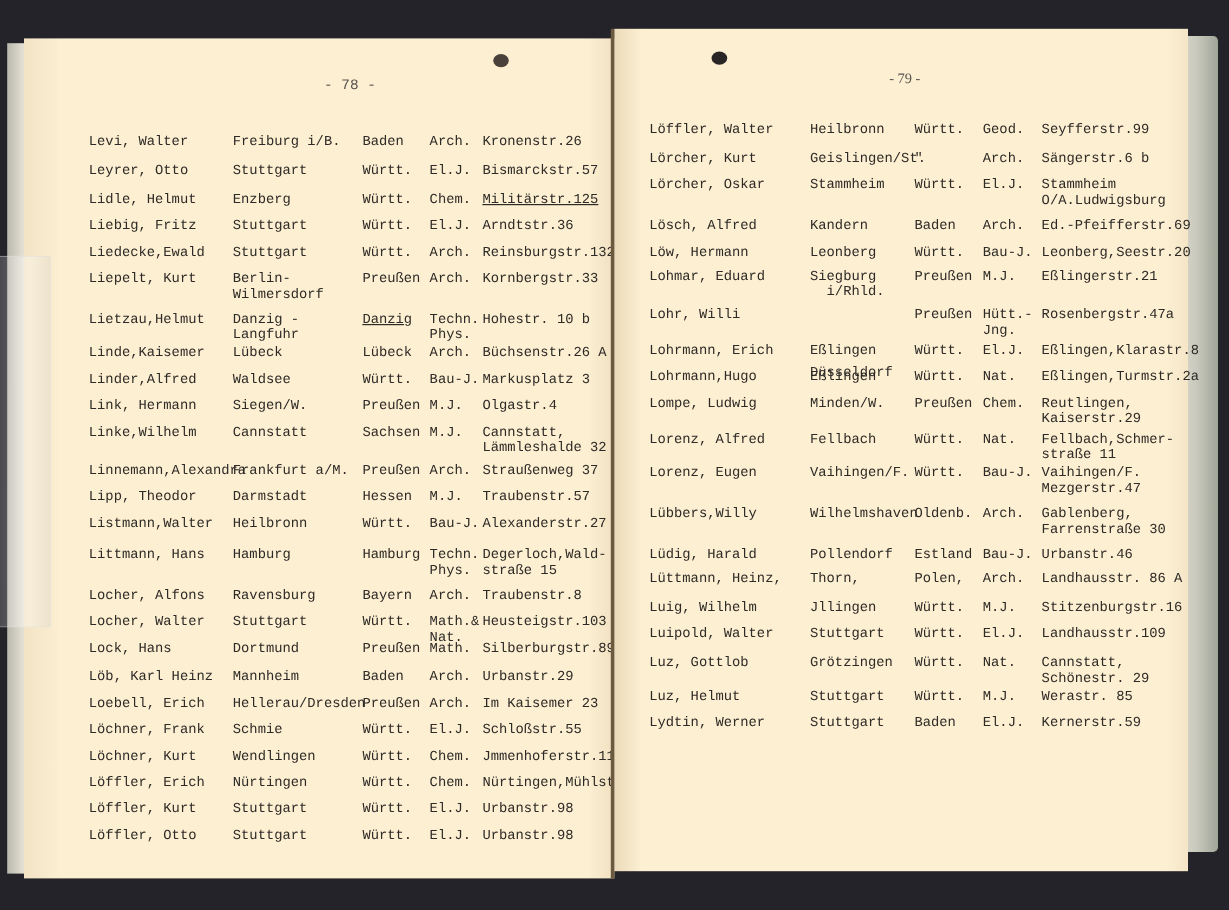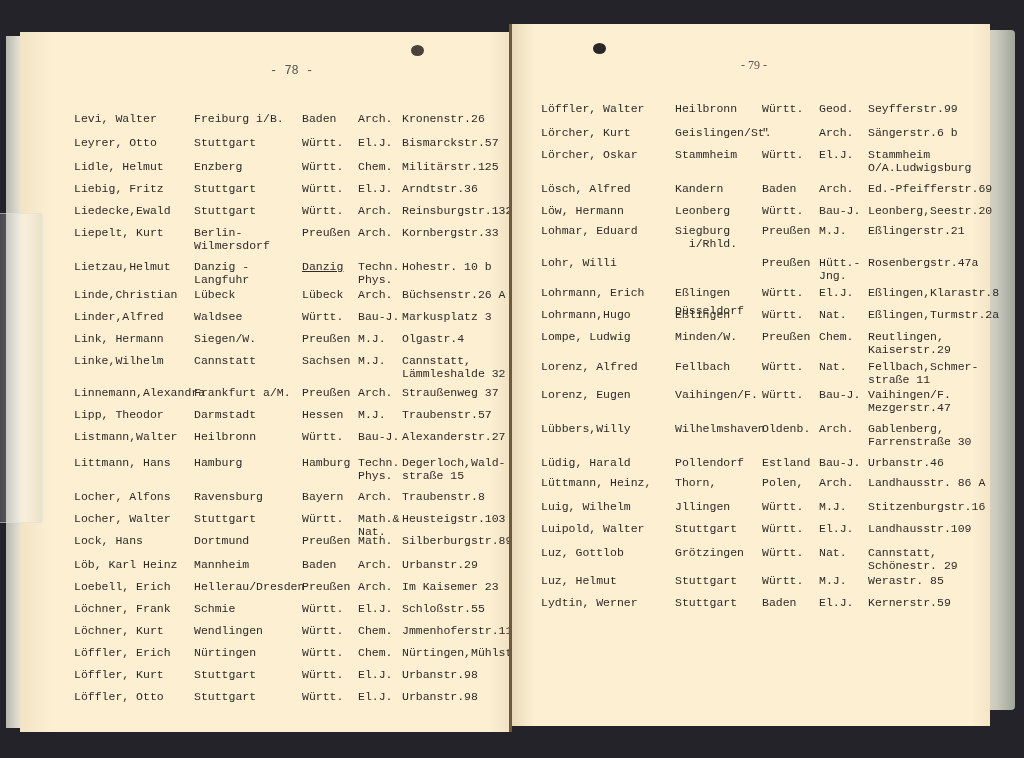--- a/index.html
+++ b/index.html
@@ -58,29 +58,29 @@
 <div class="book">
   <div class="edge-left"></div>
   <div class="edge-right"></div>
 
   <div class="page page-left">
     <div class="punch" style="left:391px;top:13px;background:#4a413a;"></div>
     <div class="page-num" style="left:250px;top:32px;">- 78 -</div>
     <div id="left-rows">
         <div class="row" style="top: 80px; left: 0px;"><span class="cell" style="left: 54px;">Levi, Walter</span><span class="cell" style="left: 174px;">Freiburg i/B.</span><span class="cell" style="left: 282px;">Baden</span><span class="cell" style="left: 338px;">Arch.</span><span class="cell" style="left: 382px;">Kronenstr.26</span></div>
         <div class="row" style="top: 104px; left: 0px;"><span class="cell" style="left: 54px;">Leyrer, Otto</span><span class="cell" style="left: 174px;">Stuttgart</span><span class="cell" style="left: 282px;">Württ.</span><span class="cell" style="left: 338px;">El.J.</span><span class="cell" style="left: 382px;">Bismarckstr.57</span></div>
-        <div class="row" style="top: 128px; left: 0px;"><span class="cell" style="left: 54px;">Lidle, Helmut</span><span class="cell" style="left: 174px;">Enzberg</span><span class="cell" style="left: 282px;">Württ.</span><span class="cell" style="left: 338px;">Chem.</span><span class="cell" style="left: 382px;">Militärstr.125</span></div>
+        <div class="row" style="top: 128px; left: 0px;"><span class="cell" style="left: 54px;">Lidle, Helmut</span><span class="cell" style="left: 174px;">Enzberg</span><span class="cell" style="left: 282px;">Württ.</span><span class="cell" style="left: 338px;">Chem.</span><span class="cell" style="left: 382px; text-decoration: underline;">Militärstr.125</span></div>
         <div class="row" style="top: 150px; left: 0px;"><span class="cell" style="left: 54px;">Liebig, Fritz</span><span class="cell" style="left: 174px;">Stuttgart</span><span class="cell" style="left: 282px;">Württ.</span><span class="cell" style="left: 338px;">El.J.</span><span class="cell" style="left: 382px;">Arndtstr.36</span></div>
         <div class="row" style="top: 172px; left: 0px;"><span class="cell" style="left: 54px;">Liedecke,Ewald</span><span class="cell" style="left: 174px;">Stuttgart</span><span class="cell" style="left: 282px;">Württ.</span><span class="cell" style="left: 338px;">Arch.</span><span class="cell" style="left: 382px;">Reinsburgstr.132</span></div>
         <div class="row" style="top: 194px; left: 0px;"><span class="cell" style="left: 54px;">Liepelt, Kurt</span><span class="cell" style="left: 174px;">Berlin-
 Wilmersdorf</span><span class="cell" style="left: 282px;">Preußen</span><span class="cell" style="left: 338px;">Arch.</span><span class="cell" style="left: 382px;">Kornbergstr.33</span></div>
         <div class="row" style="top: 228px; left: 0px;"><span class="cell" style="left: 54px;">Lietzau,Helmut</span><span class="cell" style="left: 174px;">Danzig -
 Langfuhr</span><span class="cell" style="left: 282px; text-decoration: underline;">Danzig</span><span class="cell" style="left: 338px;">Techn.
 Phys.</span><span class="cell" style="left: 382px;">Hohestr. 10 b</span></div>
-        <div class="row" style="top: 256px; left: 0px;"><span class="cell" style="left: 54px;">Linde,Christian</span><span class="cell" style="left: 174px;">Lübeck</span><span class="cell" style="left: 282px;">Lübeck</span><span class="cell" style="left: 338px;">Arch.</span><span class="cell" style="left: 382px;">Büchsenstr.26 A</span></div>
+        <div class="row" style="top: 256px; left: 0px;"><span class="cell" style="left: 54px;">Linde,Kaisemer</span><span class="cell" style="left: 174px;">Lübeck</span><span class="cell" style="left: 282px;">Lübeck</span><span class="cell" style="left: 338px;">Arch.</span><span class="cell" style="left: 382px;">Büchsenstr.26 A</span></div>
         <div class="row" style="top: 278px; left: 0px;"><span class="cell" style="left: 54px;">Linder,Alfred</span><span class="cell" style="left: 174px;">Waldsee</span><span class="cell" style="left: 282px;">Württ.</span><span class="cell" style="left: 338px;">Bau-J.</span><span class="cell" style="left: 382px;">Markusplatz 3</span></div>
         <div class="row" style="top: 300px; left: 0px;"><span class="cell" style="left: 54px;">Link, Hermann</span><span class="cell" style="left: 174px; text-align: right;">Siegen/W.</span><span class="cell" style="left: 282px;">Preußen</span><span class="cell" style="left: 338px;">M.J.</span><span class="cell" style="left: 382px;">Olgastr.4</span></div>
         <div class="row" style="top: 322px; left: 0px;"><span class="cell" style="left: 54px;">Linke,Wilhelm</span><span class="cell" style="left: 174px;">Cannstatt</span><span class="cell" style="left: 282px;">Sachsen</span><span class="cell" style="left: 338px;">M.J.</span><span class="cell" style="left: 382px;">Cannstatt,
 Lämmleshalde 32</span></div>
         <div class="row" style="top: 354px; left: 0px;"><span class="cell" style="left: 54px;">Linnemann,Alexandra</span><span class="cell" style="left: 174px;">Frankfurt a/M.</span><span class="cell" style="left: 282px;">Preußen</span><span class="cell" style="left: 338px;">Arch.</span><span class="cell" style="left: 382px;">Straußenweg 37</span></div>
         <div class="row" style="top: 376px; left: 0px;"><span class="cell" style="left: 54px;">Lipp, Theodor</span><span class="cell" style="left: 174px;">Darmstadt</span><span class="cell" style="left: 282px;">Hessen</span><span class="cell" style="left: 338px;">M.J.</span><span class="cell" style="left: 382px;">Traubenstr.57</span></div>
         <div class="row" style="top: 398px; left: 0px;"><span class="cell" style="left: 54px;">Listmann,Walter</span><span class="cell" style="left: 174px;">Heilbronn</span><span class="cell" style="left: 282px;">Württ.</span><span class="cell" style="left: 338px;">Bau-J.</span><span class="cell" style="left: 382px;">Alexanderstr.27</span></div>
         <div class="row" style="top: 424px; left: 0px;"><span class="cell" style="left: 54px;">Littmann, Hans</span><span class="cell" style="left: 174px;">Hamburg</span><span class="cell" style="left: 282px;">Hamburg</span><span class="cell" style="left: 338px;">Techn.
 Phys.</span><span class="cell" style="left: 382px;">Degerloch,Wald-
 straße 15</span></div>

